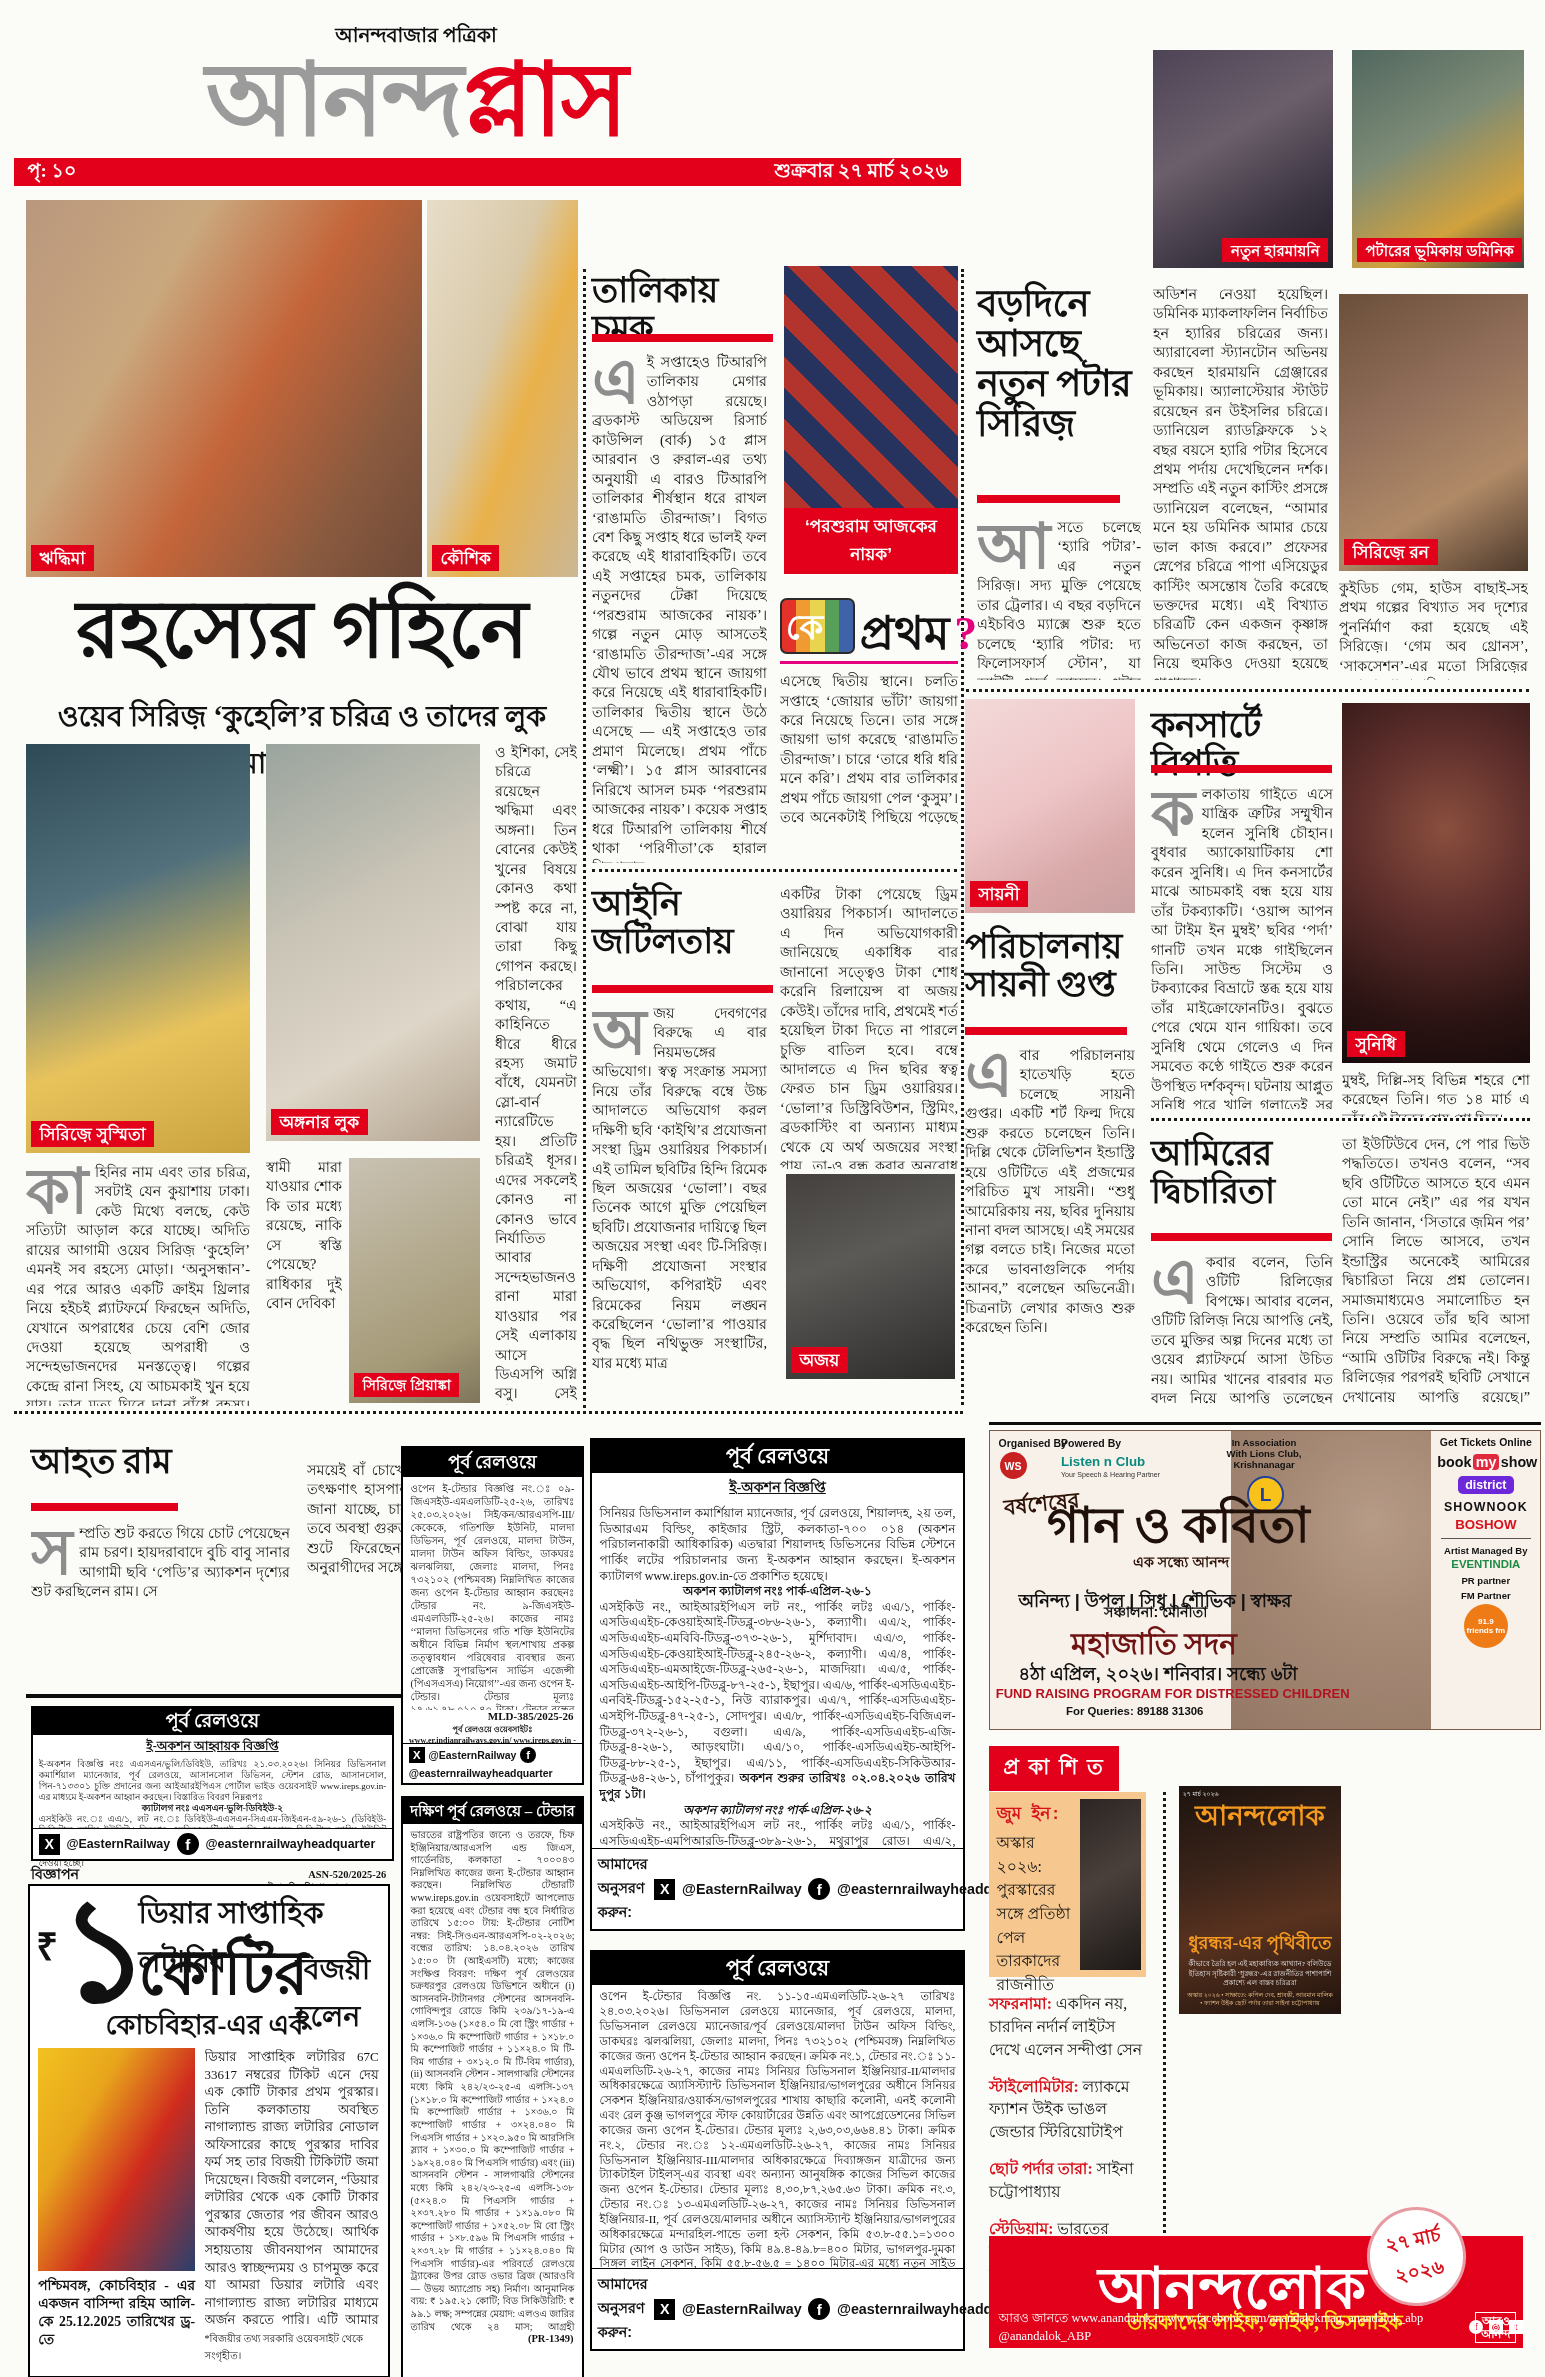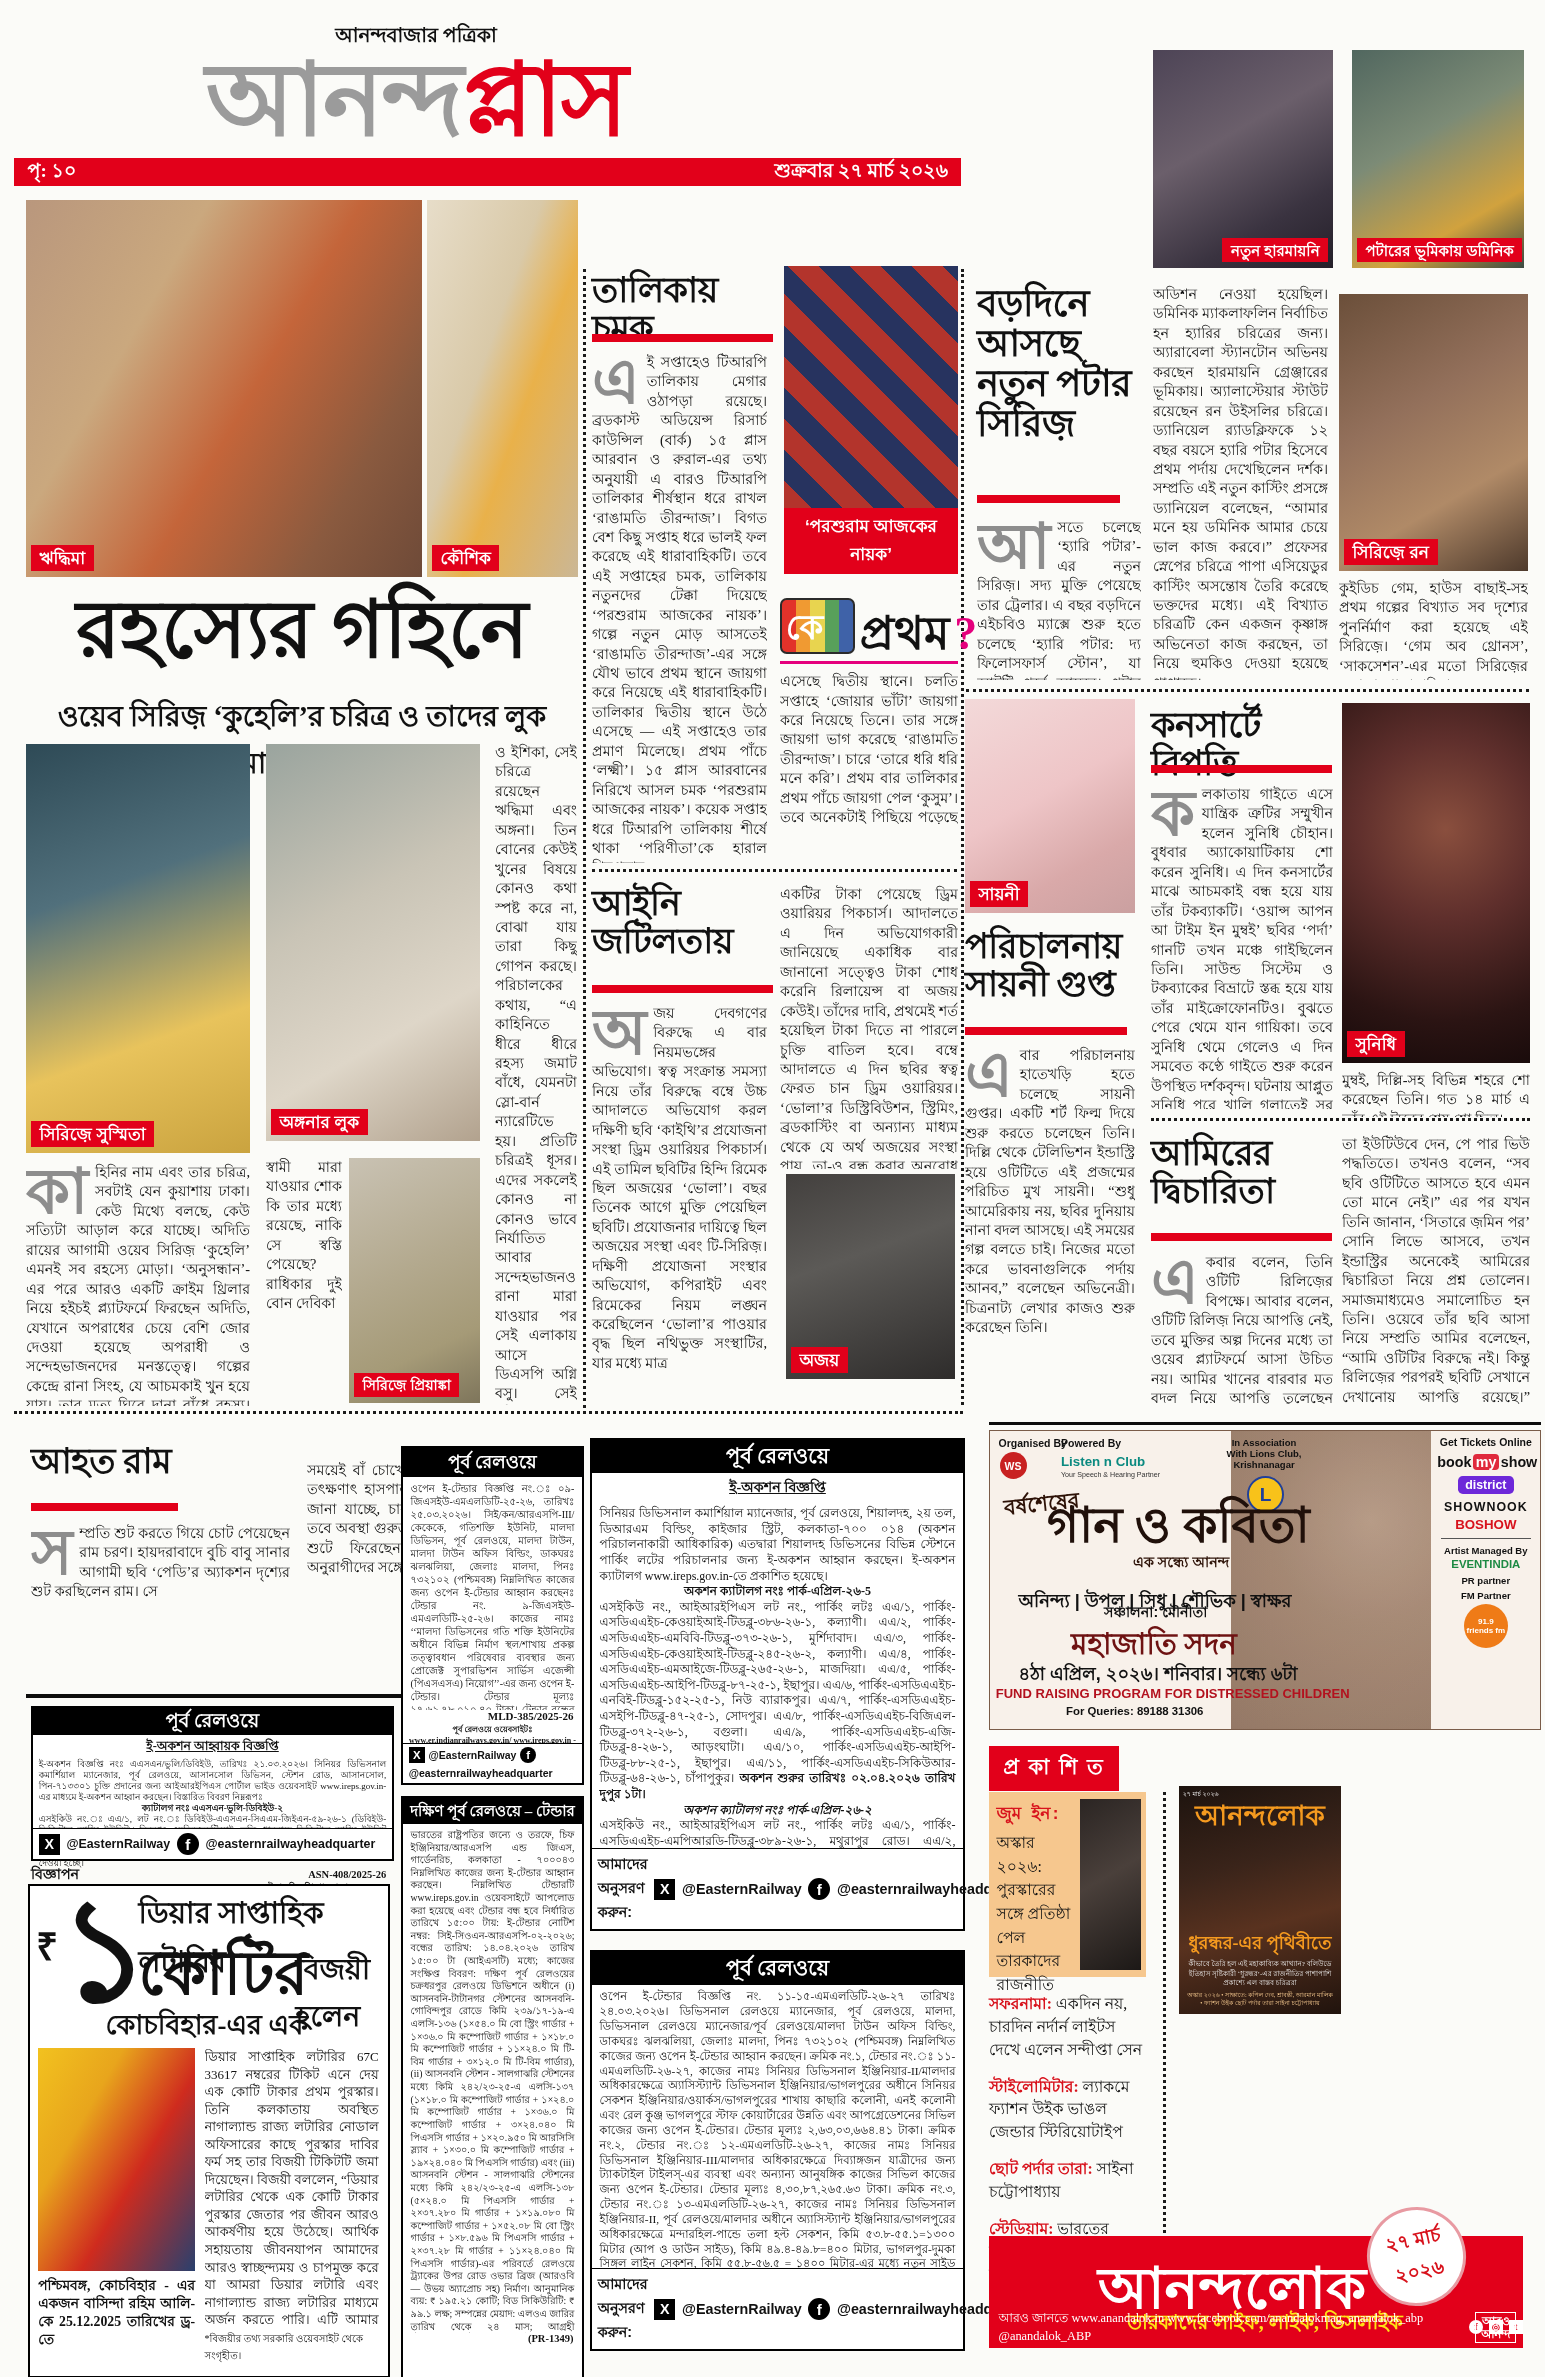--- a/index.html
+++ b/index.html
@@ -207,21 +207,21 @@
   <div class="abs bt jt clip" style="left:307px;top:1461px;width:265px;height:228px;">সময়েই বাঁ চোখের উপরে আঘাত লাগে তাঁর। তৎক্ষণাৎ হাসপাতালে নিয়ে যাওয়া হয় তাঁকে। জানা যাচ্ছে, চারটে সেলাই পড়েছে সেখানে। তবে অবস্থা গুরুতর নয়। এ দিন খানিক সুস্থ হয়ে শুটে ফিরেছেন রাম। বৃহস্পতিবার সেটে অনুরাগীদের সঙ্গে দেখাও করেন তিনি।</div>
   <div class="blackrule" style="left:26px;top:1694px;width:547px;height:3.8px;"></div>
 
   <div class="railbox" style="left:31px;top:1706px;width:359px;height:151px;">
     <div class="railhead" style="font-size:19px;padding:2.9px 0;">পূর্ব রেলওয়ে</div>
     <div class="railsub" style="font-size:12.4px;padding:1.9px 0 0;">ই-অকশন আহ্বায়ক বিজ্ঞপ্তি</div>
     <div class="railbody clip" style="font-size:9px;line-height:1.22;padding:2.9px 5.7px 28.5px;">
       <span>ই-অকশন বিজ্ঞপ্তি নংঃ এএসএন/ভুলি/ডিবিইউ, তারিখঃ ২১.০৩.২০২৬। সিনিয়র ডিভিসনাল কমার্শিয়াল ম্যানেজার, পূর্ব রেলওয়ে, আসানসোল ডিভিসন, স্টেশন রোড, আসানসোল, পিন-৭১৩৩০১ চুক্তি প্রদানের জন্য আইআরইপিএস পোর্টাল ভাইড ওয়েবসাইট www.ireps.gov.in-এর মাধ্যমে ই-অকশন আহ্বান করছেন। বিস্তারিত বিবরণ নিম্নরূপঃ</span>
       <div style="text-align:center;font-weight:bold;">ক্যাটালগ নংঃ এএসএন-ভুলি-ডিবিইউ-২</div>
       <span>এসইকিউ নং.ঃ এএ/১, লট নং.ঃ ডিবিইউ-এএসএন-সিএএম-জিইএন-৫৯-২৬-১ (ডিবিইউ-ডিজিটাল ব্যাঙ্কিং ইউনিট)। বিবরণঃ এমডিজেডটিআই, ভুলি, ধানবাদে ডিজিটাল ব্যাঙ্কিং ইউনিট স্থাপন এবং পরিচালনা। অকশন শুরুর তারিখঃ ১৪.০৪.২০২৬ তারিখ দুপুর ১২টা। ই-অকশনে অংশগ্রহণ করতে এবং সম্পূর্ণ বিবরণের জন্য সকল সম্ভাব্য বিডারগণকে ওয়েবসাইট দেখতে পরামর্শ দেওয়া হচ্ছে।</span>
-      <div class="railref" style="font-size:10.5px;padding:0;">ASN-408/2025-26</div>
+      <div class="railref" style="font-size:10.5px;padding:0;">ASN-520/2025-26</div>
       <div style="font-weight:bold;font-size:8.6px;text-align:center;">www.er.indianrailways.gov.in/www.ireps.gov.in – এও টেন্ডার বিজ্ঞপ্তি পাওয়া যাবে</div>
     </div>
     <div class="strip" style="font-size:12.4px;">
       <span class="xicon">X</span>
       <span>@EasternRailway</span>
       <span class="ficon">f</span>
       <span>@easternrailwayheadquarter</span>
     </div>
   </div>
 
@@ -258,21 +258,21 @@
     <div class="railhead" style="font-size:15px;">দক্ষিণ পূর্ব রেলওয়ে – টেন্ডার</div>
     <div class="railbody clip" style="font-size:9.7px;height:499px;">ভারতের রাষ্ট্রপতির জন্যে ও তরফে, চিফ ইঞ্জিনিয়ার/আরএসপি এন্ড জিএস, গার্ডেনরিচ, কলকাতা - ৭০০০৪৩ নিম্নলিখিত কাজের জন্য ই-টেন্ডার আহ্বান করছেন। নিম্নলিখিত টেন্ডারটি www.ireps.gov.in ওয়েবসাইটে আপলোড করা হয়েছে এবং টেন্ডার বন্ধ হবে নির্ধারিত তারিখে ১৫:০০ টায়: ই-টেন্ডার নোটিশ নম্বর: সিই-সিওএন-আরএসপি-০২-২০২৬; বন্ধের তারিখ: ১৪.০৪.২০২৬ তারিখ ১৫:০০ টা (আইএসটি) মধ্যে; কাজের সংক্ষিপ্ত বিবরণ: দক্ষিণ পূর্ব রেলওয়ের চক্রধরপুর রেলওয়ে ডিভিশনে অধীনে (i) আসনবনি-টাটানগর স্টেশনের আসনবনি-গোবিন্দপুর রোডে কিমি ২৩৯/১৭-১৯-এ এলসি-১৩৬ (১×৫৪.০ মি বো স্ট্রিং গার্ডার + ১×৩৬.০ মি কম্পোজিট গার্ডার + ১×১৮.০ মি কম্পোজিট গার্ডার + ১১×২৪.০ মি টি-বিম গার্ডার + ৩×১২.০ মি টি-বিম গার্ডার), (ii) আসনবনি স্টেশন - সালগাঝরি স্টেশনের মধ্যে কিমি ২৪২/২৩-২৫-এ এলসি-১৩৭ (১×১৮.০ মি কম্পোজিট গার্ডার + ১×২৪.০ মি কম্পোজিট গার্ডার + ১×৩৬.০ মি কম্পোজিট গার্ডার + ৩×২৪.০৪০ মি পিএসসি গার্ডার + ১×২০.৯৫০ মি আরসিসি স্ল্যাব + ১×৩০.০ মি কম্পোজিট গার্ডার + ১৯×২৪.০৪০ মি পিএসসি গার্ডার) এবং (iii) আসনবনি স্টেশন - সালগাঝরি স্টেশনের মধ্যে কিমি ২৪২/২৩-২৫-এ এলসি-১৩৮ (৫×২৪.০ মি পিএসসি গার্ডার + ২×৩৭.২৮০ মি গার্ডার + ১×১৯.০৮০ মি কম্পোজিট গার্ডার + ১×৫২.০৮ মি বো স্ট্রিং গার্ডার + ১×৮.৫৯৬ মি পিএসসি গার্ডার + ২×৩৭.২৮ মি গার্ডার + ১১×২৪.০৪০ মি পিএসসি গার্ডার)-এর পরিবর্তে রেলওয়ে ট্র্যাকের উপর রোড ওভার ব্রিজ (আরওবি — উভয় অ্যাপ্রোচ সহ) নির্মাণ। আনুমানিক ব্যয়: ₹ ১৯৫.২১ কোটি; বিড সিকিউরিটি: ₹ ৯৯.১ লক্ষ; সম্পন্নের মেয়াদ: এলওএ জারির তারিখ থেকে ২৪ মাস; আগ্রহী টেন্ডারদাতারা টেন্ডারের সম্পূর্ণ বিবরণ তথ্য/বিশেষত্বের জন্য www.ireps.gov.in ওয়েবসাইট দেখতে এবং অনলাইনে বিড জমা দিতে পারেন। কোনো অবস্থাতেই এই আইটেমগুলির জন্য ম্যানুয়াল টেন্ডার গ্রহণ করা হবে না। বিঃদ্রঃ "সম্ভাব্য বিডারদের অন্যান্য সকল টেন্ডারে অংশগ্রহণের জন্য নিয়মিত www.ireps.gov.in দেখতে অনুরোধ করা হচ্ছে।"</div>
     <div class="railref" style="font-size:10.5px;">(PR-1349)</div>
   </div>
 
   <div class="railbox" style="left:590px;top:1438px;width:371px;height:489px;">
     <div class="railhead">পূর্ব রেলওয়ে</div>
     <div class="railsub">ই-অকশন বিজ্ঞপ্তি</div>
     <div class="railbody clip" style="font-size:12px;height:357px;">
       <span>সিনিয়র ডিভিসনাল কমার্শিয়াল ম্যানেজার, পূর্ব রেলওয়ে, শিয়ালদহ, ২য় তল, ডিআরএম বিল্ডিং, কাইজার স্ট্রিট, কলকাতা-৭০০ ০১৪ (অকশন পরিচালনাকারী আধিকারিক) এতদ্বারা শিয়ালদহ ডিভিসনের বিভিন্ন স্টেশনে পার্কিং লটের পরিচালনার জন্য ই-অকশন আহ্বান করছেন। ই-অকশন ক্যাটালগ www.ireps.gov.in-তে প্রকাশিত হয়েছে।</span>
-      <div style="text-align:center;font-weight:bold;">অকশন ক্যাটালগ নংঃ পার্ক-এপ্রিল-২৬-5</div>
+      <div style="text-align:center;font-weight:bold;">অকশন ক্যাটালগ নংঃ পার্ক-এপ্রিল-২৬-১</div>
       <span>এসইকিউ নং., আইআরইপিএস লট নং., পার্কিং লটঃ এএ/১, পার্কিং-এসডিএএইচ-কেওয়াইআই-টিডব্লু-৩৮৬-২৬-১, কল্যাণী। এএ/২, পার্কিং-এসডিএএইচ-এমবিবি-টিডব্লু-৩৭৩-২৬-১, মুর্শিদাবাদ। এএ/৩, পার্কিং-এসডিএএইচ-কেওয়াইআই-টিডব্লু-২৪৫-২৬-২, কল্যাণী। এএ/৪, পার্কিং-এসডিএএইচ-এমআইজে-টিডব্লু-২৬৫-২৬-১, মাজদিয়া। এএ/৫, পার্কিং-এসডিএএইচ-আইপি-টিডব্লু-৮৭-২৫-১, ইছাপুর। এএ/৬, পার্কিং-এসডিএএইচ-এনবিই-টিডব্লু-১৫২-২৫-১, নিউ ব্যারাকপুর। এএ/৭, পার্কিং-এসডিএএইচ-এসইপি-টিডব্লু-৪৭-২৫-১, সোদপুর। এএ/৮, পার্কিং-এসডিএএইচ-বিজিএল-টিডব্লু-৩৭২-২৬-১, বগুলা। এএ/৯, পার্কিং-এসডিএএইচ-এজি-টিডব্লু-৪-২৬-১, আড়ংঘাটা। এএ/১০, পার্কিং-এসডিএএইচ-আইপি-টিডব্লু-৮৮-২৫-১, ইছাপুর। এএ/১১, পার্কিং-এসডিএএইচ-সিকিউআর-টিডব্লু-৬৪-২৬-১, চাঁপাপুকুর।</span> <b>অকশন শুরুর তারিখঃ ০২.০৪.২০২৬ তারিখ দুপুর ১টা।</b>
       <div style="text-align:center;font-weight:bold;font-style:italic;">অকশন ক্যাটালগ নংঃ পার্ক-এপ্রিল-২৬-২</div>
       <span>এসইকিউ নং., আইআরইপিএস লট নং., পার্কিং লটঃ এএ/১, পার্কিং-এসডিএএইচ-এমপিআরডি-টিডব্লু-৩৮৯-২৬-১, মথুরাপুর রোড। এএ/২, পার্কিং-এসডিএএইচ-কেআরপি-এমএক্স-৩৮৮-২৬-১, কৃষ্ণপুর। অকশন শুরুর তারিখঃ ০৬.০৪.২০২৬ তারিখ সকাল ১০টা।</span>
       
     </div>
     <div class="railref">SDAH-447/2025-26</div>
     <div style="font-size:10px;font-weight:bold;text-align:center;padding:1.9px 3.8px 30px;">পূর্ব রেলওয়ে ওয়েবসাইটঃ www.er.indianrailways.gov.in/www.ireps.gov.in – এও টেন্ডার বিজ্ঞপ্তি পাওয়া যাবে</div>
     <div class="strip">
       <span>আমাদের অনুসরণ করুন:</span>
       <span class="xicon">X</span>

